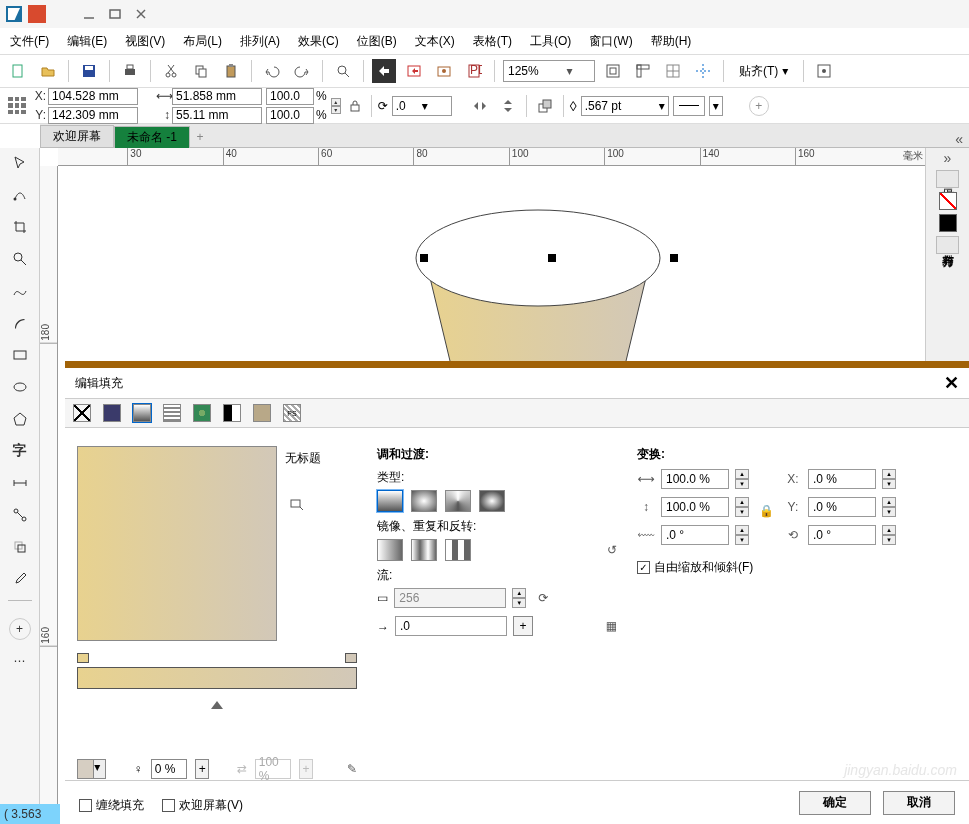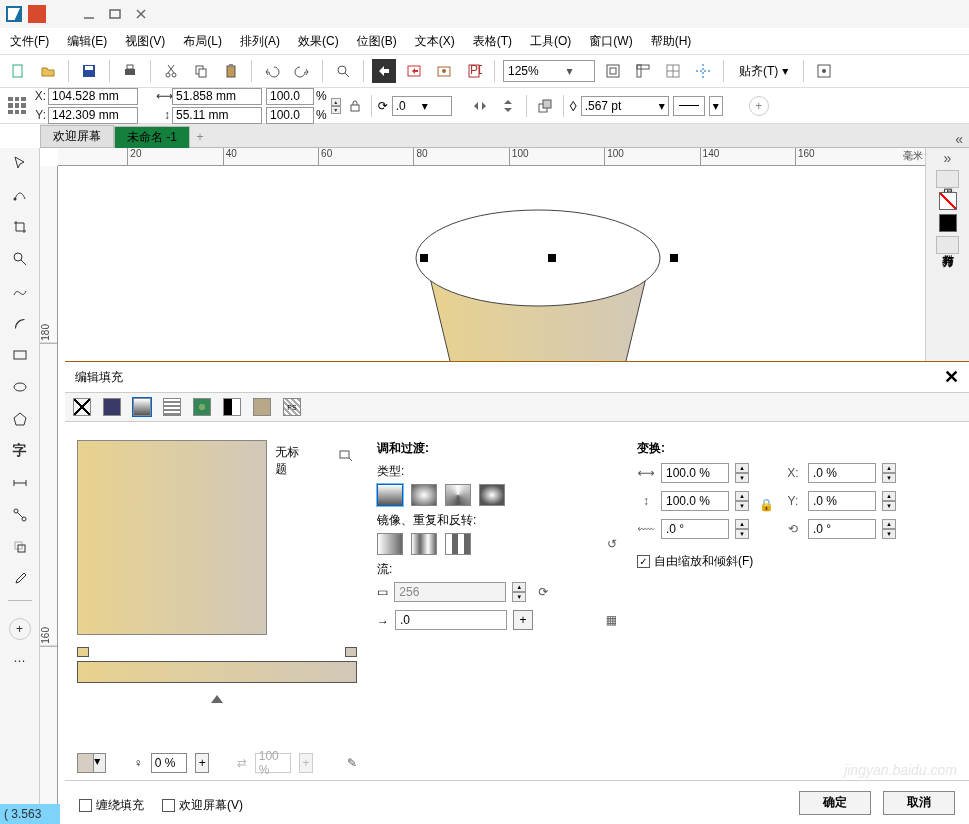--- a/index.html
+++ b/index.html
@@ -54,30 +54,30 @@
 .rulerv .tick{position:absolute;left:0;width:100%;border-top:1px solid #999;font-size:10px;color:#444;writing-mode:vertical-rl;transform:rotate(180deg);padding:2px 0 0 0;}
 .canvas{position:absolute;top:18px;left:18px;right:44px;bottom:0;background:#fff;}
 .drawing{position:absolute;left:350px;top:30px;}
 .handle{width:8px;height:8px;background:#000;position:absolute;}
 .rightpanel{position:absolute;top:0;right:0;width:44px;height:100%;display:flex;flex-direction:column;align-items:center;background:#f0f0f0;border-left:1px solid #ccc;}
 .rightpanel .rx{height:20px;display:flex;align-items:center;color:#555;font-size:14px;}
 .rightpanel .vtab{writing-mode:vertical-rl;padding:8px 2px;background:#e8e8e8;border:1px solid #bbb;margin-top:2px;font-size:11px;}
 .rightpanel .swatch{width:18px;height:18px;margin-top:4px;border:1px solid #666;}
 .statusleft{position:absolute;bottom:0;left:0;width:60px;height:20px;display:flex;align-items:center;padding:0 4px;color:#333;background:#7dd3fc;}
 
-.dialog{position:absolute;left:65px;top:361px;right:0;bottom:0;background:#fff;border-top:1px solid #a16207;}
+.dialog{position:absolute;left:65px;top:361px;right:0;bottom:0;background:#fff;border-top:7px solid #a16207;}
 .dlgtitle{height:30px;display:flex;align-items:center;padding:0 10px;font-size:13px;}
 .dlgtitle .dx{margin-left:auto;font-size:18px;font-weight:bold;cursor:pointer;}
 .dlgtoolbar{height:30px;background:#f5f5f5;border-top:1px solid #ccc;border-bottom:1px solid #ccc;display:flex;align-items:center;padding:0 8px;gap:12px;}
 .dlgtoolbar .db{width:18px;height:18px;border:1px solid #888;display:flex;align-items:center;justify-content:center;}
 .dlgbody{padding:18px 12px 10px 12px;display:flex;gap:20px;}
 .col1{width:280px;}
 .preview{width:200px;height:195px;border:1px solid #888;background:linear-gradient(to right,#e8d28f,#d2c8b8);}
 .previewrow{display:flex;gap:8px;}
-.col1right{display:flex;flex-direction:row;gap:26px;padding-top:4px;}
+.col1right{display:flex;flex-direction:column;gap:26px;padding-top:4px;}
 .gradslider{margin-top:12px;position:relative;height:56px;}
 .gs-stops{height:12px;position:relative;}
 .gs-stop{position:absolute;top:0;width:12px;height:10px;border:1px solid #555;}
 .gs-bar{height:22px;border:1px solid #555;background:linear-gradient(to right,#e8d28f,#d2c8b8);margin-top:2px;}
 .gs-tri{position:absolute;bottom:0;left:50%;transform:translateX(-50%);width:0;height:0;border-left:6px solid transparent;border-right:6px solid transparent;border-bottom:8px solid #666;}
 .bottomrow{display:flex;align-items:center;gap:8px;margin-top:50px;}
 .colorbox{width:44px;height:20px;border:1px solid #888;background:#d6cec2;display:flex;}
 .colorbox .dd{width:12px;border-left:1px solid #888;background:#eee;margin-left:auto;}
 .pctbox{width:52px;height:20px;border:1px solid #888;display:flex;align-items:center;padding:0 3px;}
 .pctbox.dis{color:#aaa;border-color:#ccc;}
@@ -468,21 +468,21 @@
           <path d="M12 2l2 2-7 7-3 1 1-3z" fill="none" stroke="#333"></path>
         </svg>
       </div>
     <div style="height:8px;border-top:1px solid #bbb;width:24px;"></div>
     <div class="lt" style="border:1px solid #ccc;border-radius:11px;">+</div>
     <div class="lt">⋯</div>
   </div>
 
   <div class="canvaswrap">
     <div class="rulerh">
-      <div class="tick" style="left:8%">20</div>
+      <div class="tick" style="left:8%">30</div>
       <div class="tick" style="left:19%">40</div>
       <div class="tick" style="left:30%">60</div>
       <div class="tick" style="left:41%">80</div>
       <div class="tick" style="left:52%">100</div>
       <div class="tick" style="left:63%">100</div>
       <div class="tick" style="left:74%">140</div>
       <div class="tick" style="left:85%">160</div>
       <div class="unit">毫米</div>
     </div>
     <div class="rulerv">

